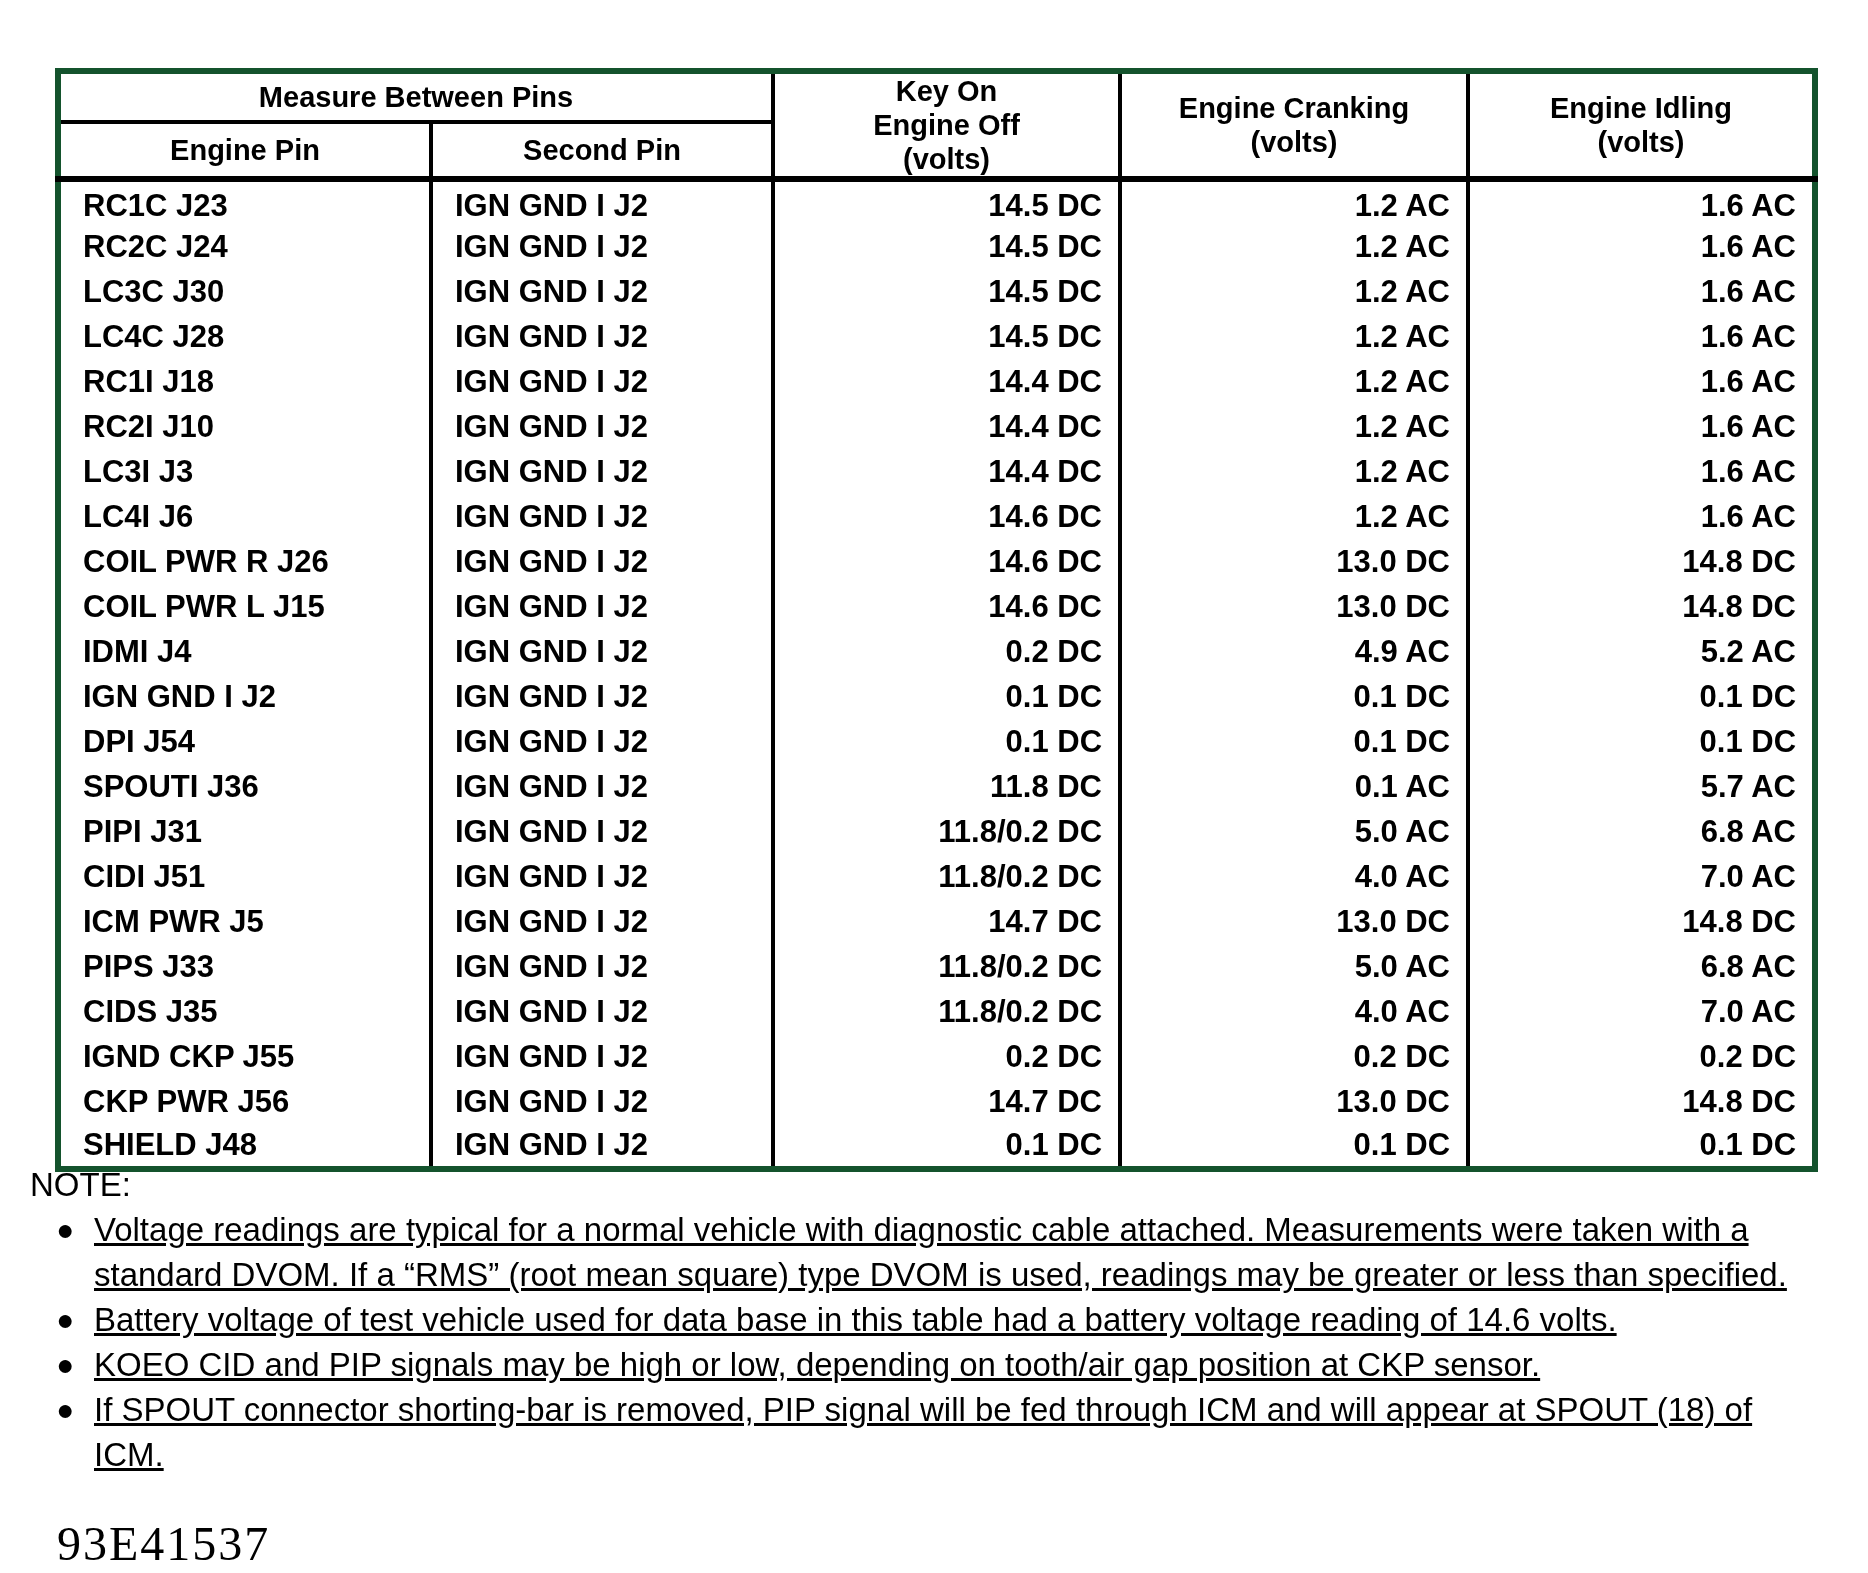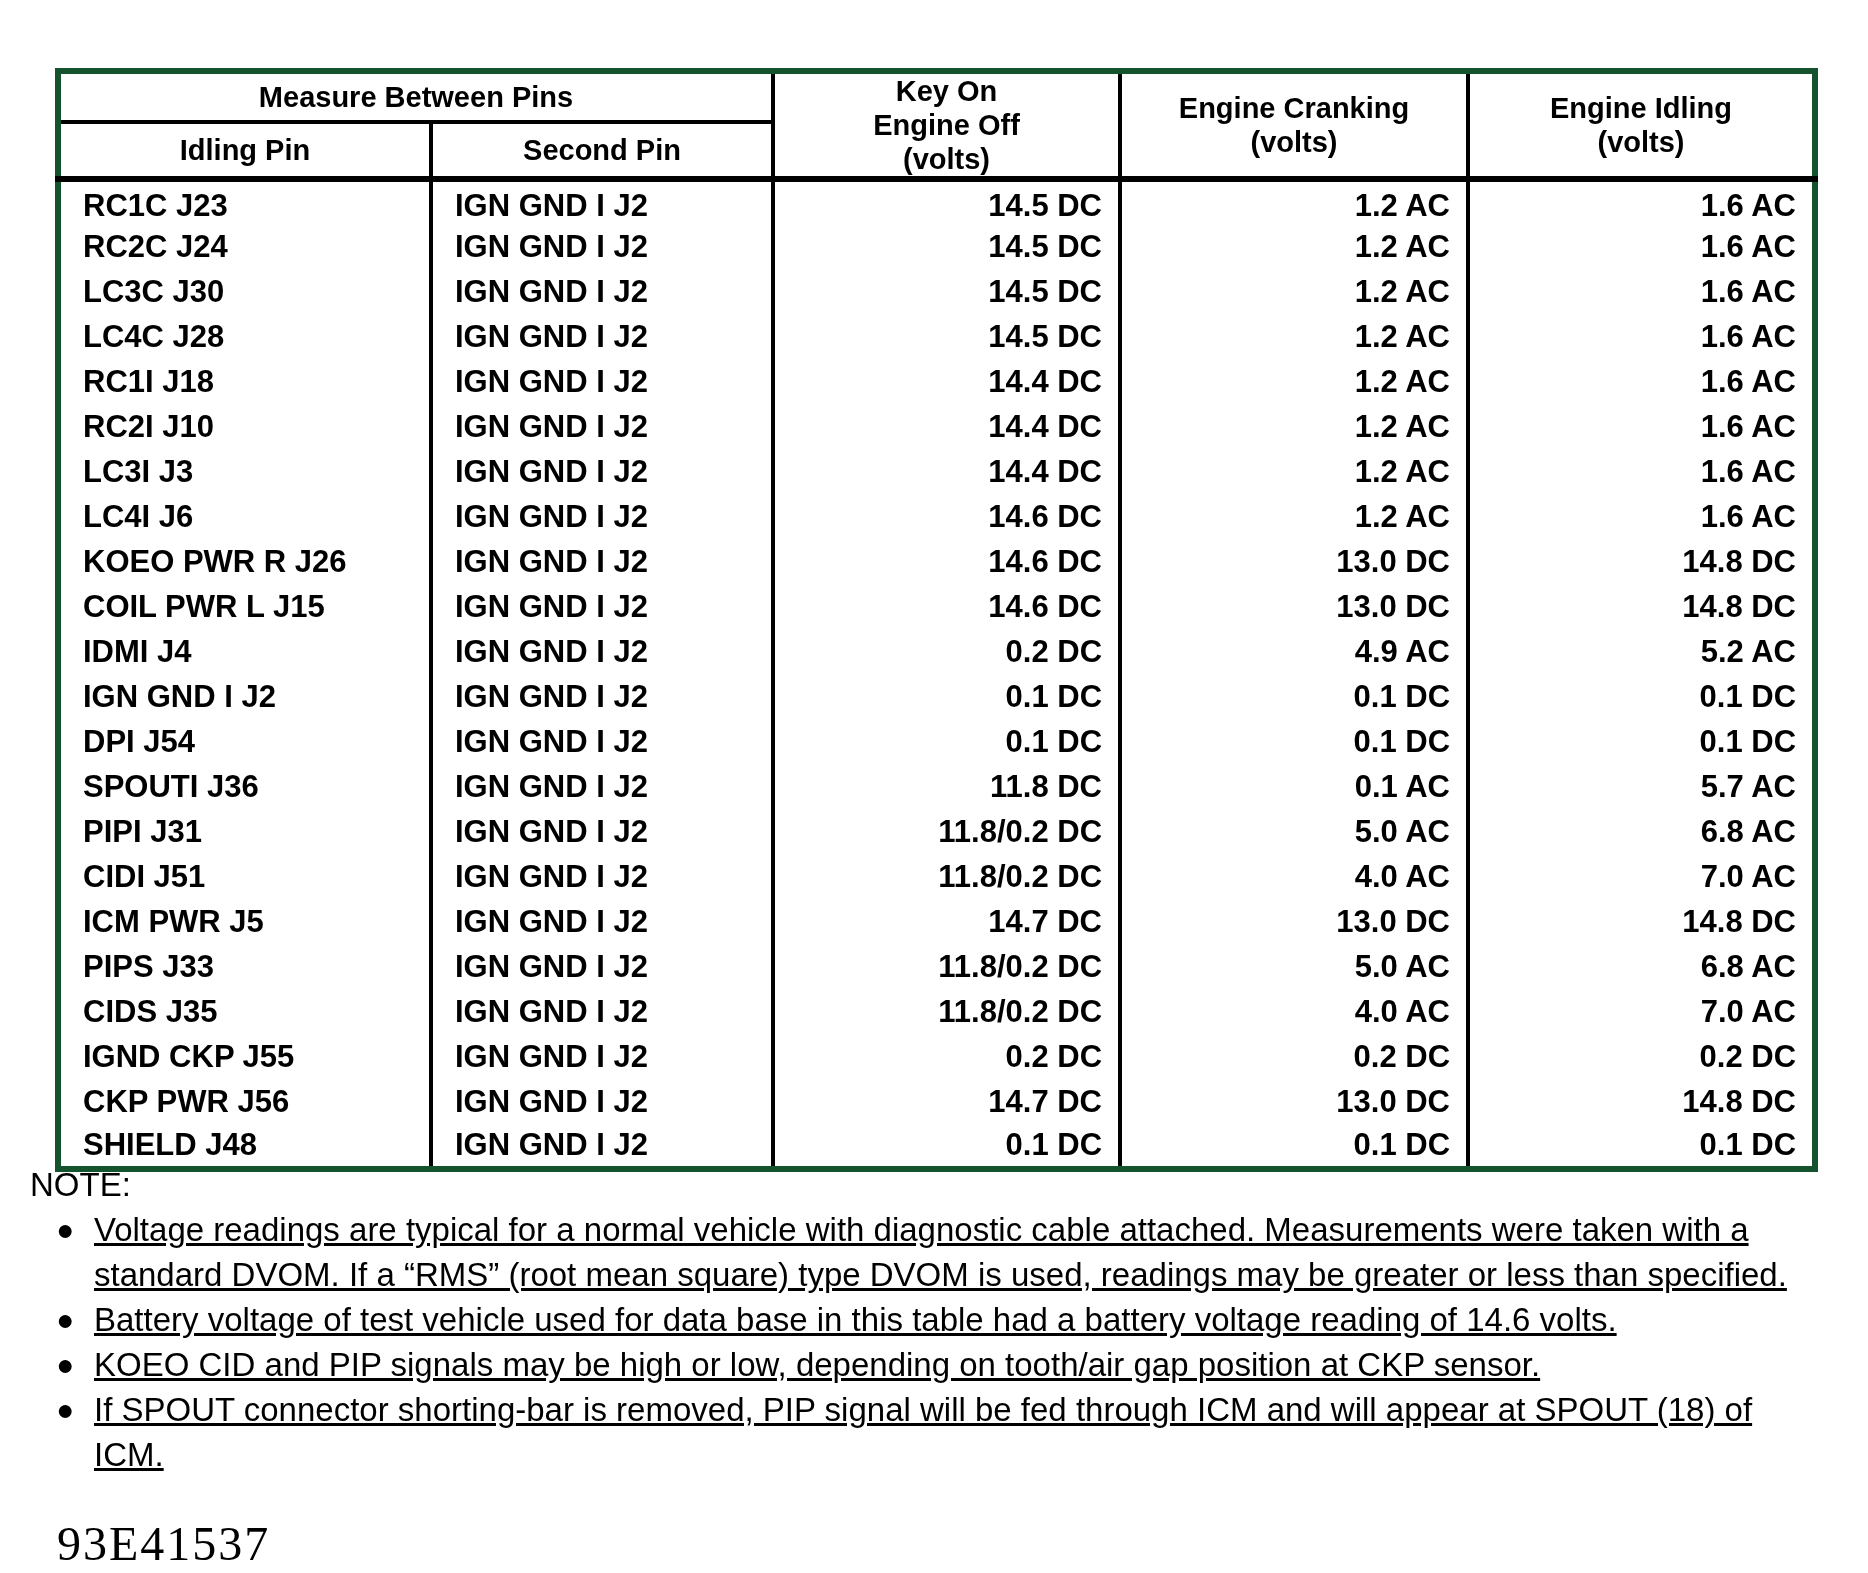--- a/index.html
+++ b/index.html
@@ -109,21 +109,21 @@
       <th rowspan="2" class="vh">
         <div>Engine Cranking</div>
         <div>(volts)</div>
       </th>
       <th rowspan="2" class="vh">
         <div>Engine Idling</div>
         <div>(volts)</div>
       </th>
     </tr>
     <tr class="subhead">
-      <th>Idling Pin</th>
+      <th>Engine Pin</th>
       <th>Second Pin</th>
     </tr>
   </thead>
   <tbody id="rows">
       <tr>
         <td class="pin">RC1C J23</td>
         <td class="pin">IGN GND I J2</td>
         <td class="volt">14.5 DC</td>
         <td class="volt">1.2 AC</td>
         <td class="volt">1.6 AC</td>
@@ -171,21 +171,21 @@
         <td class="volt">1.6 AC</td>
       </tr>
       <tr>
         <td class="pin">LC4I J6</td>
         <td class="pin">IGN GND I J2</td>
         <td class="volt">14.6 DC</td>
         <td class="volt">1.2 AC</td>
         <td class="volt">1.6 AC</td>
       </tr>
       <tr>
-        <td class="pin">KOEO PWR R J26</td>
+        <td class="pin">COIL PWR R J26</td>
         <td class="pin">IGN GND I J2</td>
         <td class="volt">14.6 DC</td>
         <td class="volt">13.0 DC</td>
         <td class="volt">14.8 DC</td>
       </tr>
       <tr>
         <td class="pin">COIL PWR L J15</td>
         <td class="pin">IGN GND I J2</td>
         <td class="volt">14.6 DC</td>
         <td class="volt">13.0 DC</td>

